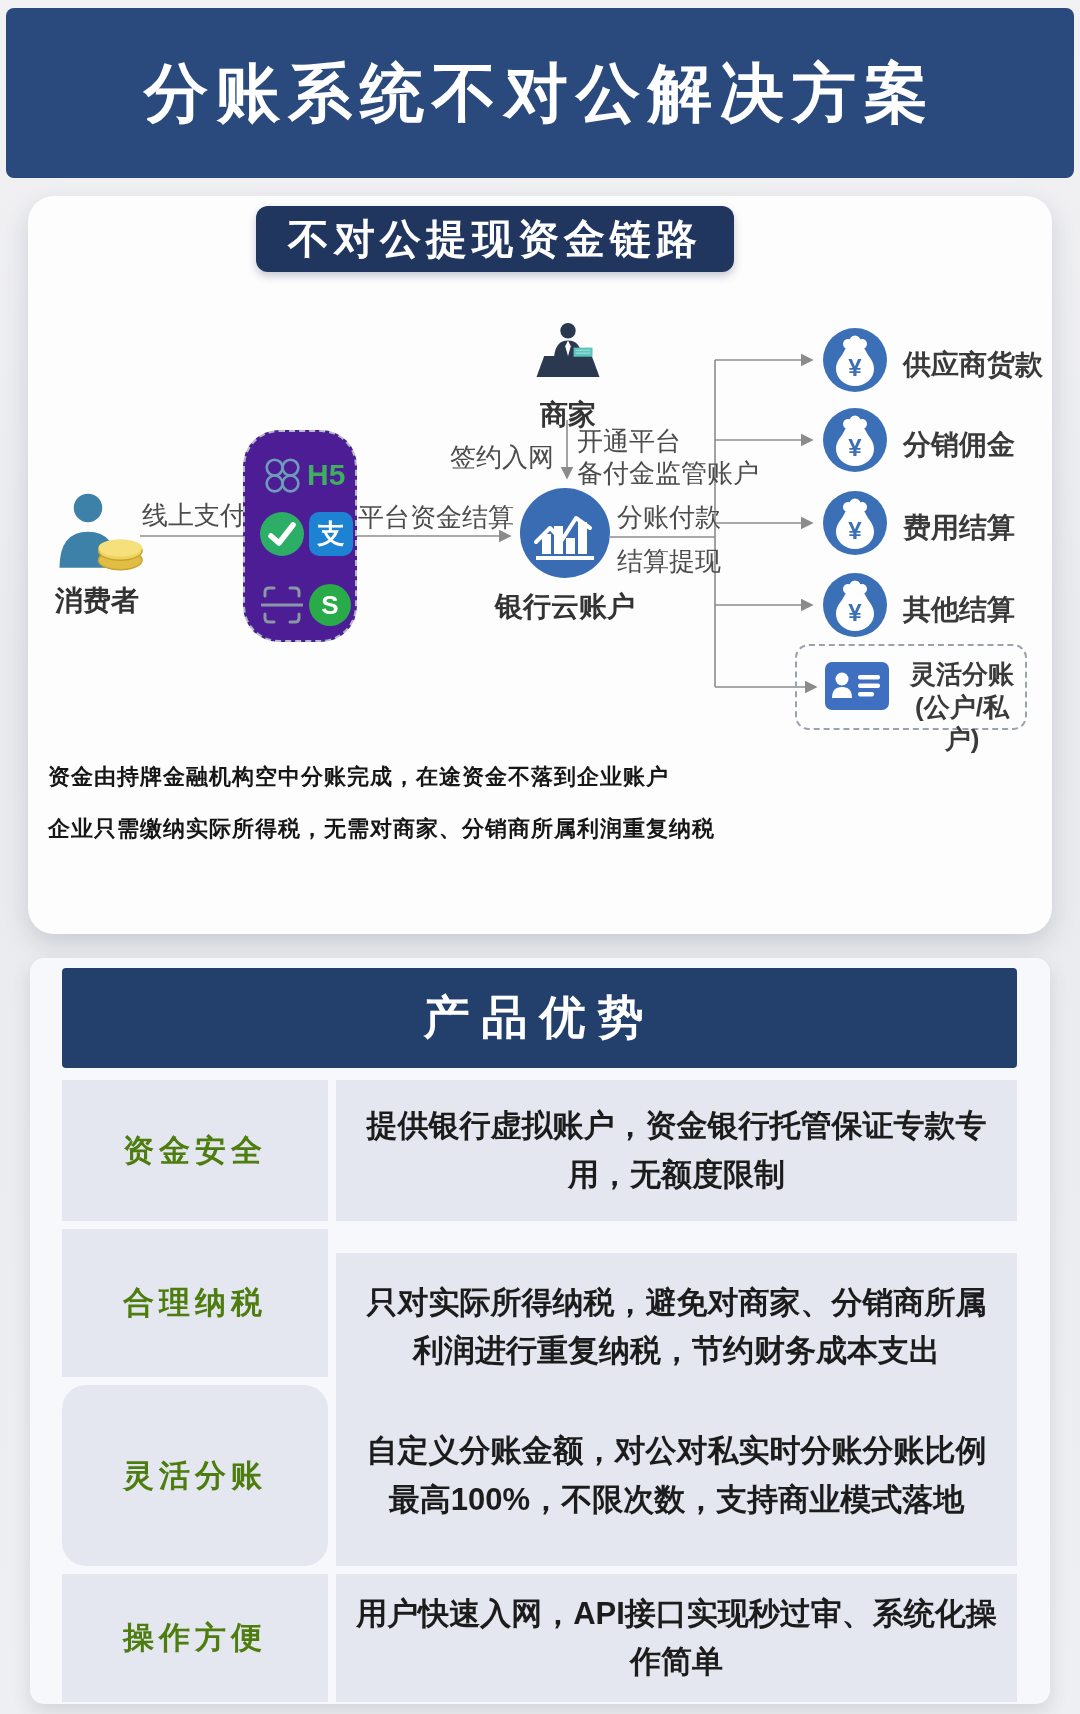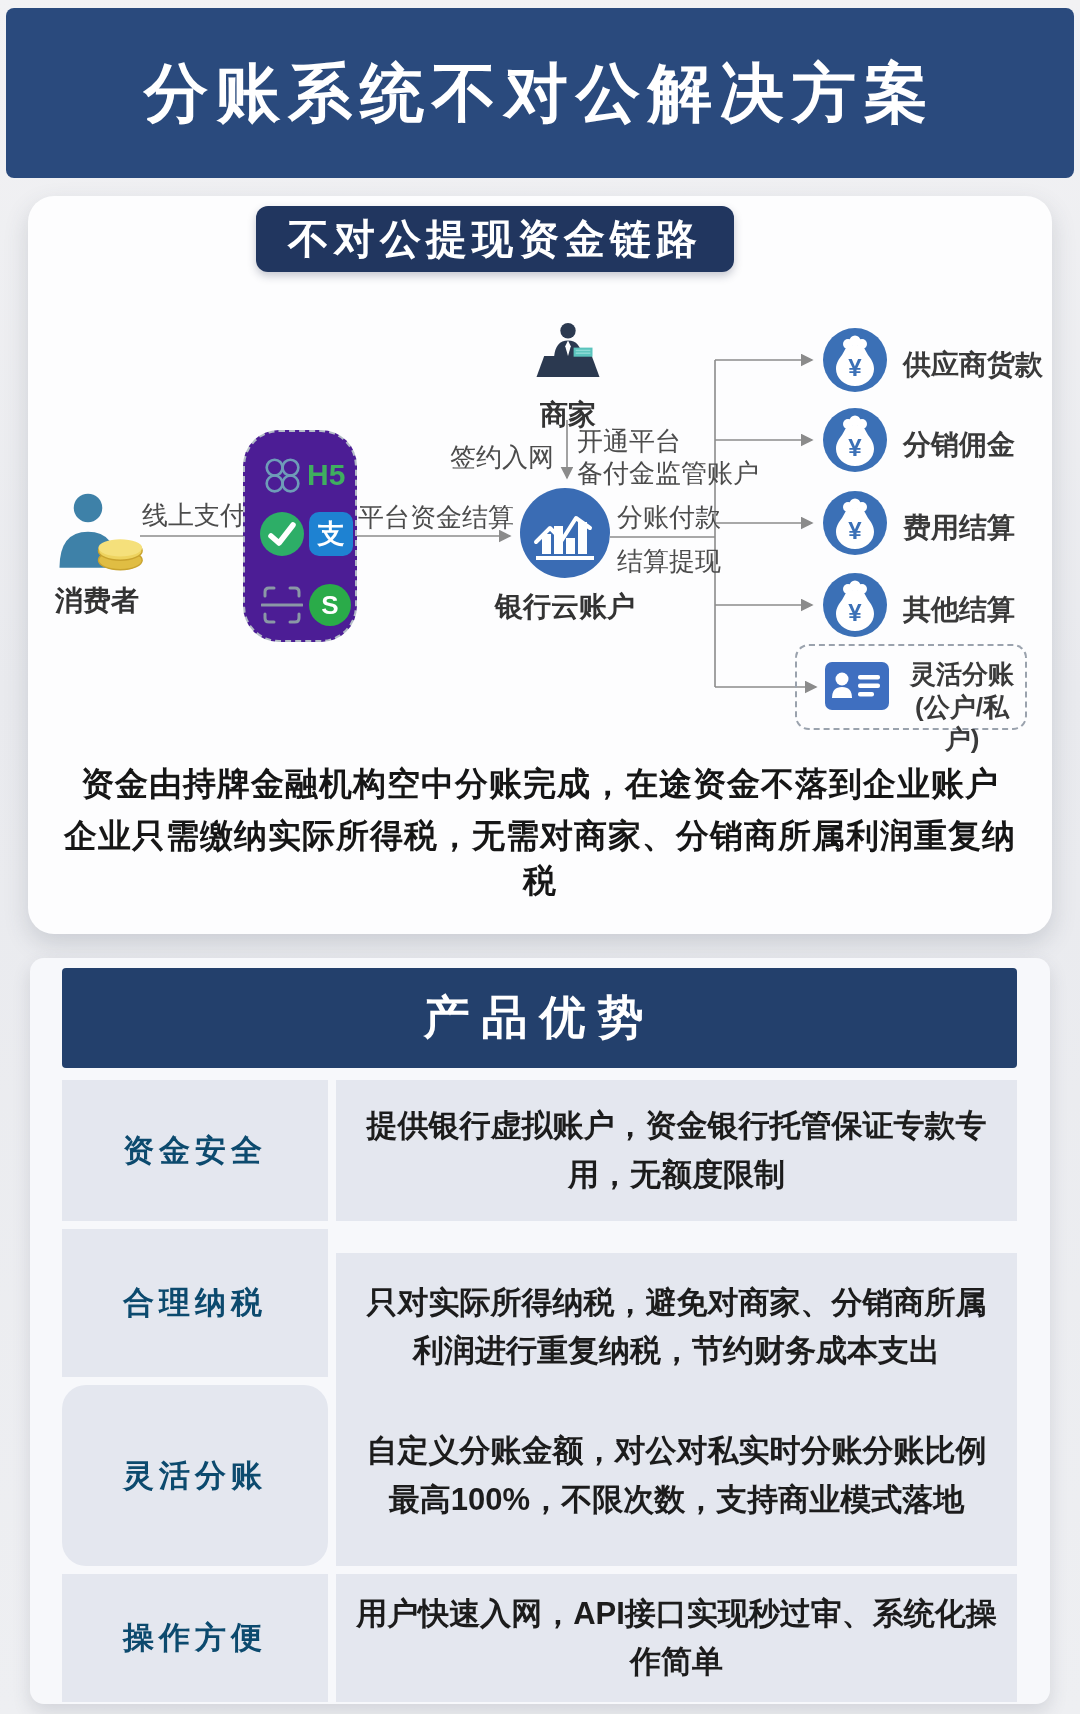--- a/index.html
+++ b/index.html
@@ -76,37 +76,37 @@
   .bag-label { left: 903px; width: 170px; font-size: 28px; font-weight: 600; color: #3a3a3a; z-index: 2; }
 
   
   .account-box {
     left: 795px; top: 644px; width: 232px; height: 86px;
     border: 2px dashed #9aa2ad; border-radius: 14px; z-index: 2;
   }
   .account-label { left: 898px; top: 658px; width: 128px; font-size: 26px; font-weight: 600;
                    color: #3a3a3a; text-align: center; line-height: 1.25; z-index: 2; }
 
-  .note { left: 48px; width: 984px; text-align: center; color: #161616;
-          font-size: 33px; font-weight: 800; letter-spacing: 1px; z-index: 2; }
+  .note { left: 48px; width: 984px; text-align: left; color: #161616;
+          font-size: 22px; font-weight: 800; letter-spacing: 1px; z-index: 2; }
 
   
   .card2 {
     left: 30px; top: 958px; width: 1020px; height: 746px;
     background: #f7f8fb; border-radius: 14px;
     box-shadow: 0 8px 18px rgba(60,70,90,0.15);
   }
   .adv-header {
     left: 62px; top: 968px; width: 955px; height: 100px;
     background: #23406c; border-radius: 4px;
     display: flex; align-items: center; justify-content: center;
     color: #fff; font-size: 46px; font-weight: 800; letter-spacing: 12px; z-index: 2;
   }
   .cell { background: #e4e7ef; z-index: 2; display: flex; align-items: center; justify-content: center; }
-  .label-cell { left: 62px; width: 266px; font-size: 31px; font-weight: 700; letter-spacing: 5px; color: #0c4a6e; }
+  .label-cell { left: 62px; width: 266px; font-size: 31px; font-weight: 700; letter-spacing: 5px; color: #4d7c0f; }
   .desc-cell { left: 336px; width: 681px; font-size: 31px; font-weight: 700; color: #1c1c1c;
                text-align: center; line-height: 1.55; padding: 8px 20px; }
 </style>
 </head>
 <body>
 
 <div class="abs banner">
   <h1>分账系统不对公解决方案</h1>
 </div>
 

